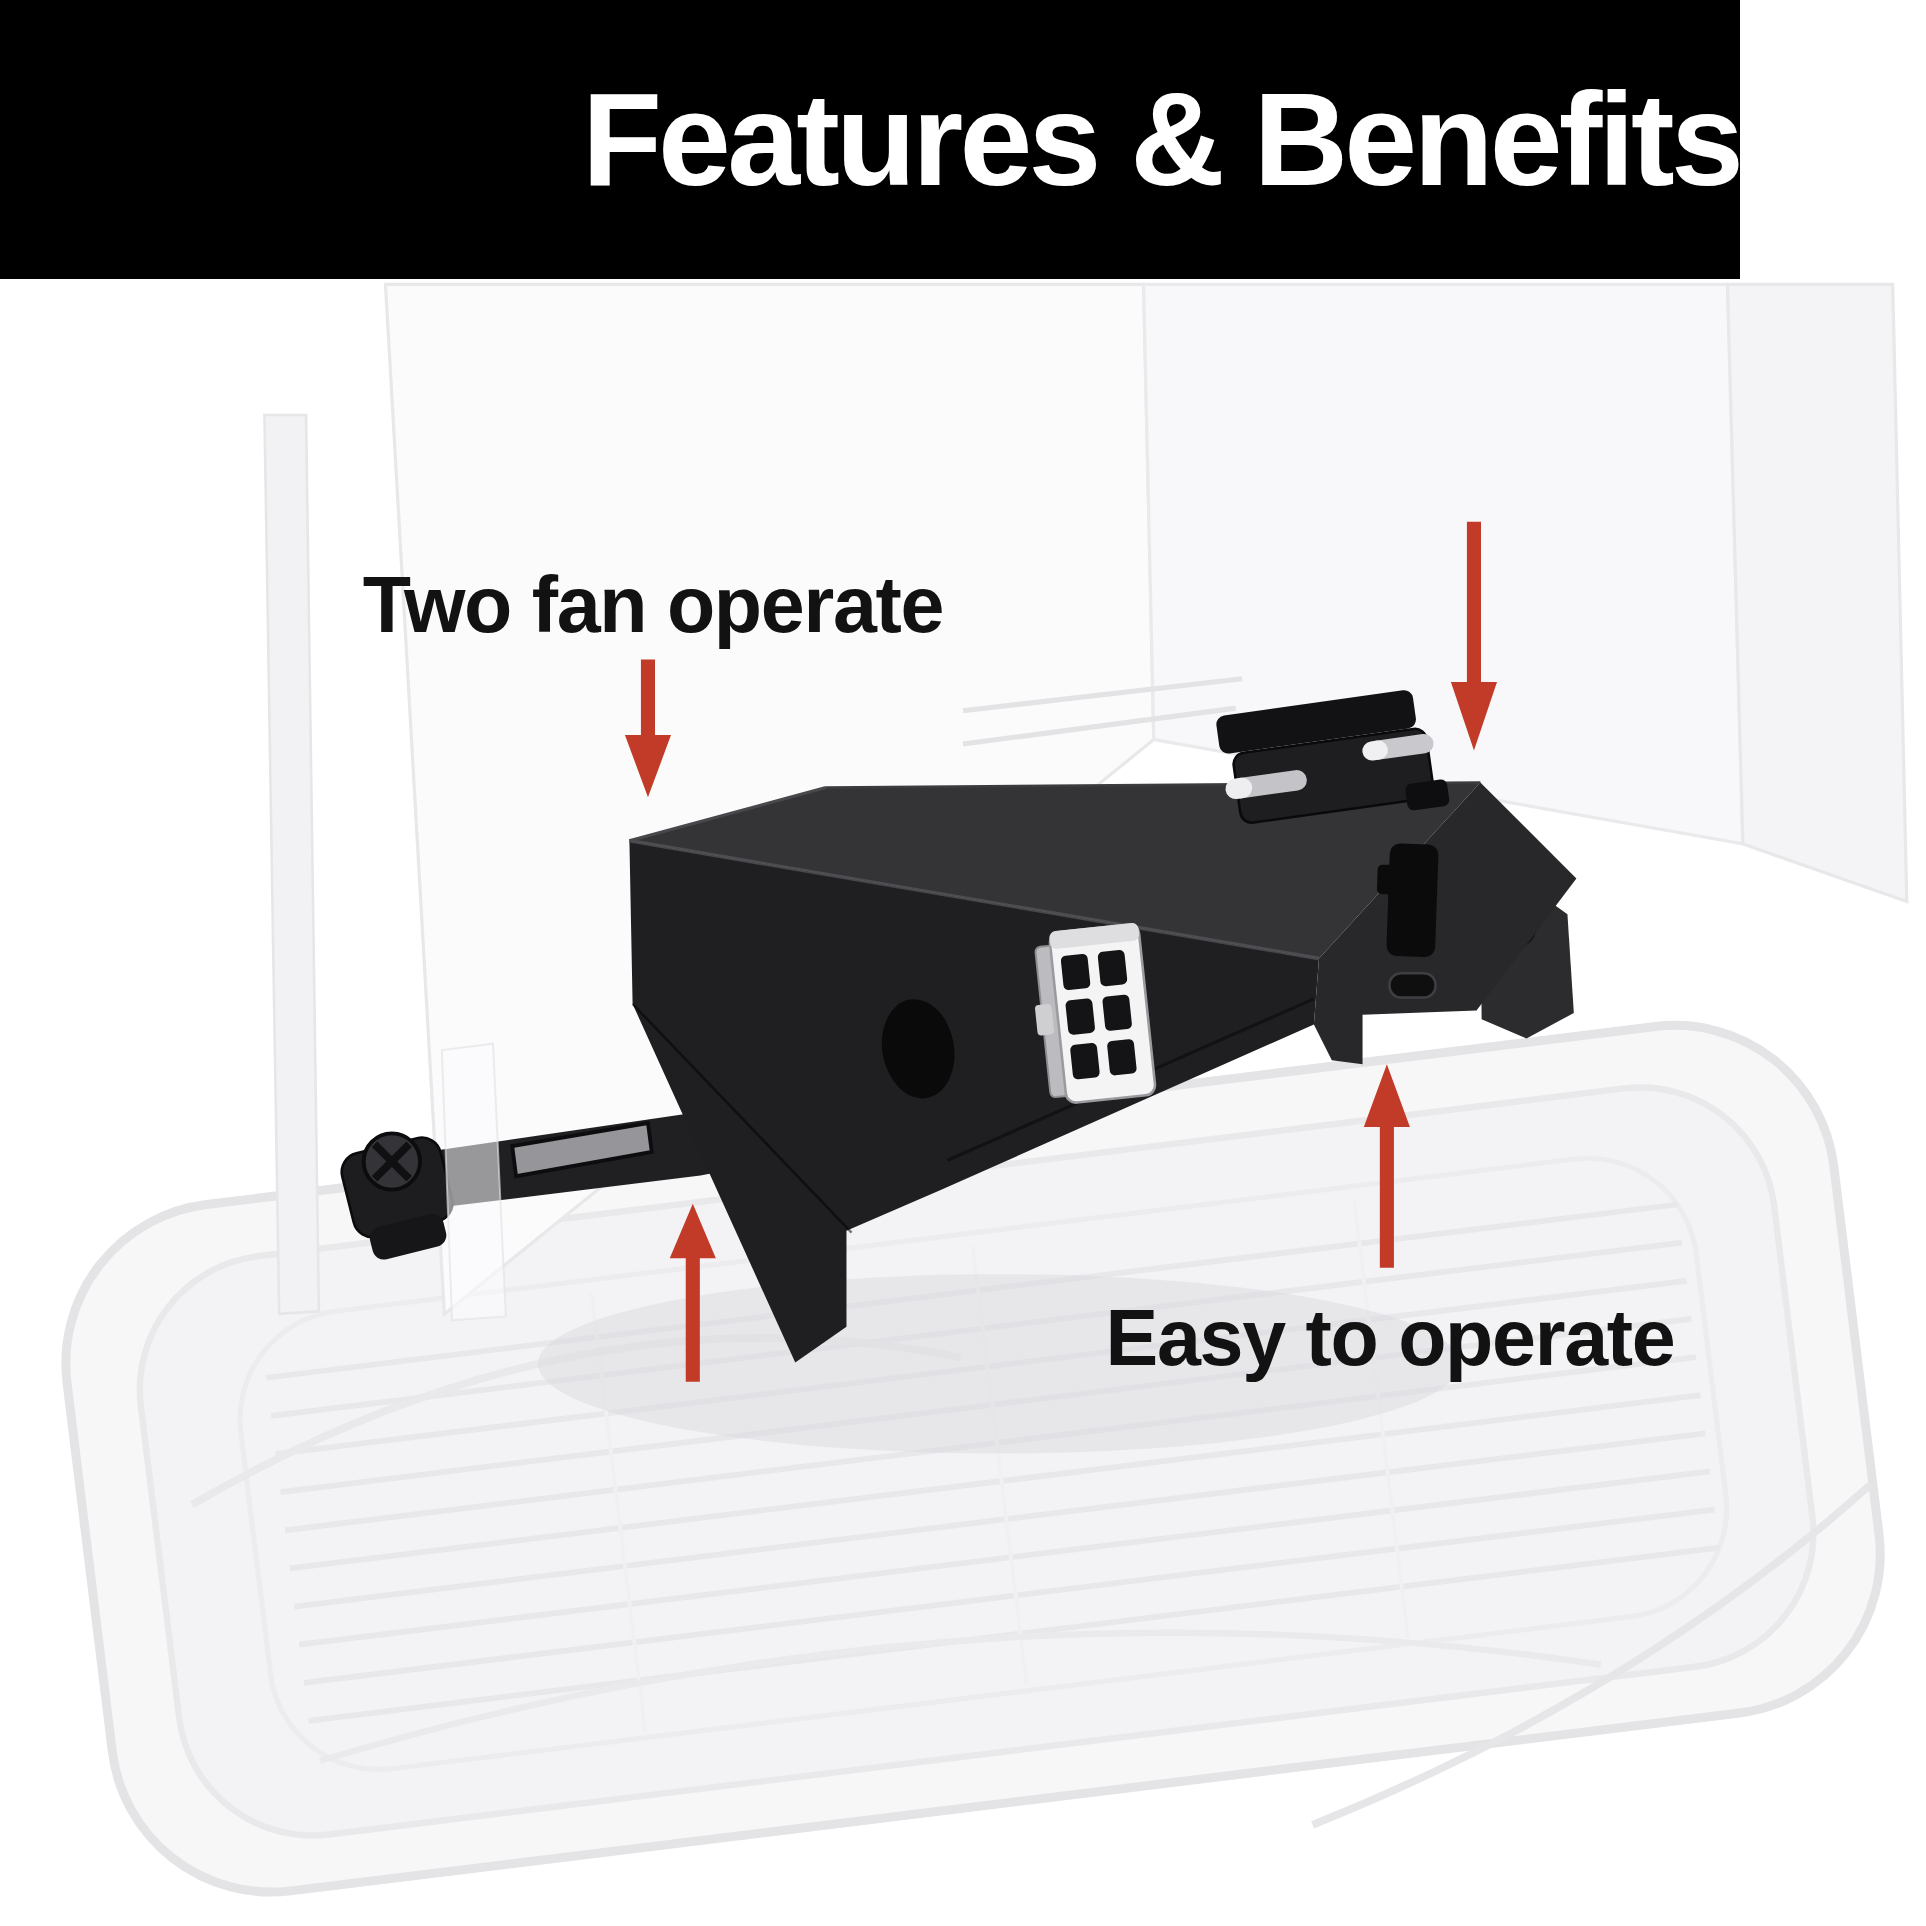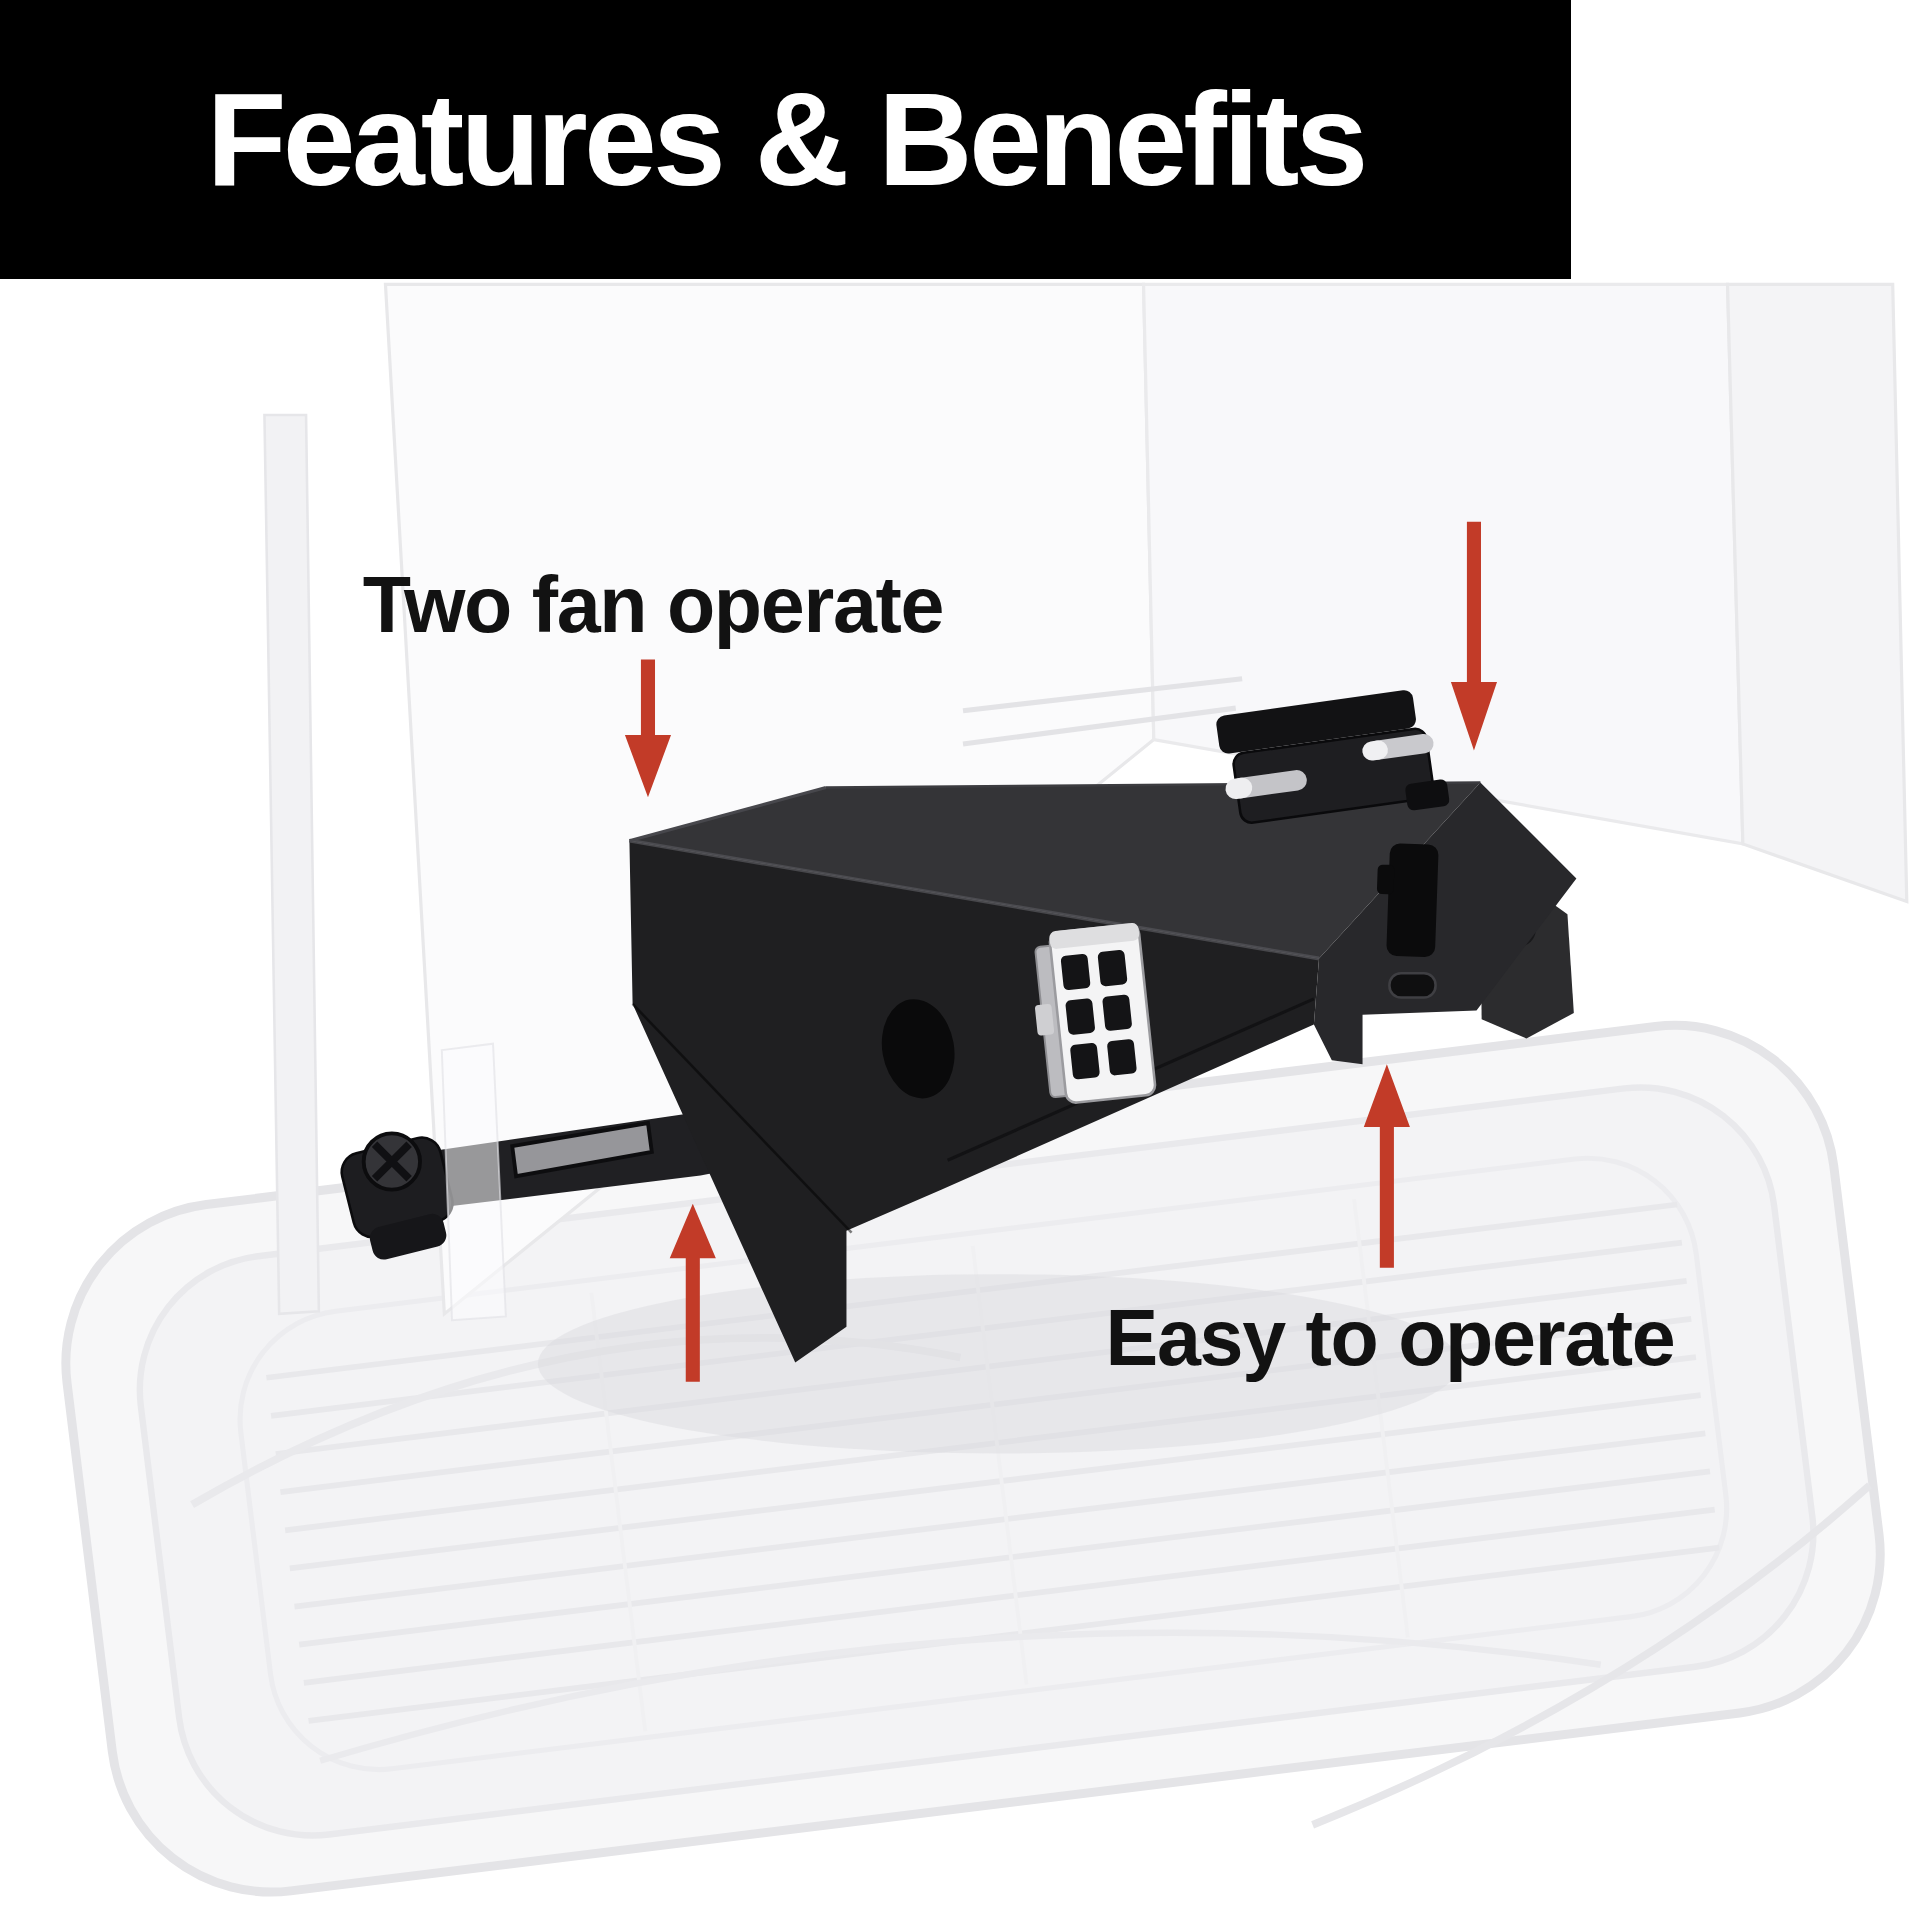--- a/index.html
+++ b/index.html
@@ -2,22 +2,22 @@
 <html style="font-size:10.2px"><head>
 <meta charset="utf-8">
 <style>
   html,body{margin:0;padding:0;background:#ffffff;}
   .canvas{
     position:relative;width:1926px;height:1926px;background:#ffffff;
     overflow:hidden;font-family:"Liberation Sans",sans-serif;
   }
   .scene{position:absolute;left:0;top:0;}
   .header{
-    position:absolute;left:0;top:0;width:1571px;height:279px;background:#000000;
-    display:flex;align-items:center;justify-content:center;
+    position:absolute;left:0;top:0;width:1740px;height:279px;background:#000000;
+    display:flex;align-items:center;justify-content:flex-end;
   }
   .title{
     color:#ffffff;font-size:131px;font-weight:bold;letter-spacing:-3.8px;line-height:1;
   }
   .label{
     position:absolute;color:#121212;font-weight:bold;font-size:79px;
     letter-spacing:-1.3px;line-height:1.18;text-align:center;
     transform:translateX(-50%);white-space:nowrap;
   }
   .label.wrap{white-space:normal;width:499px;}

